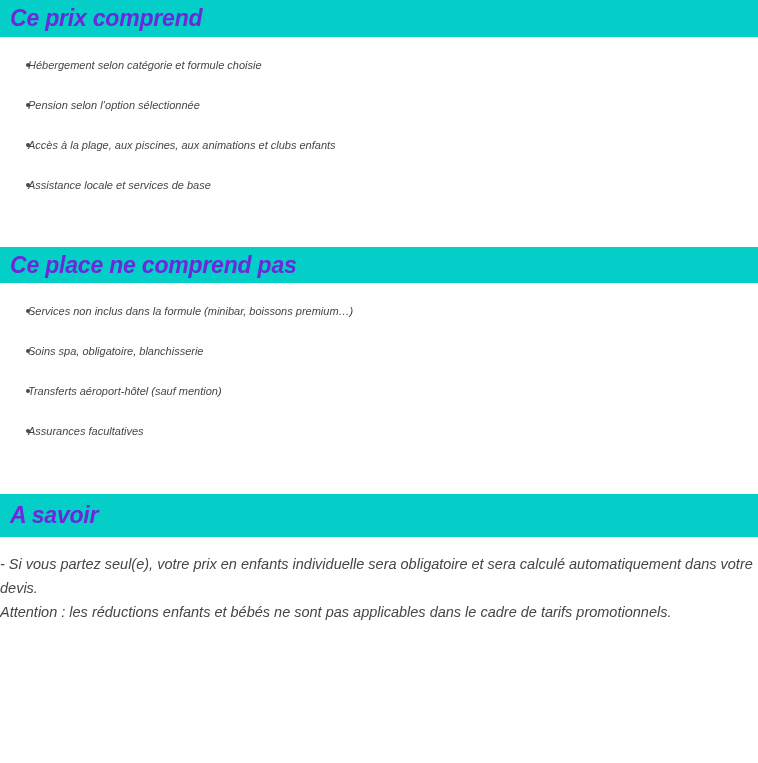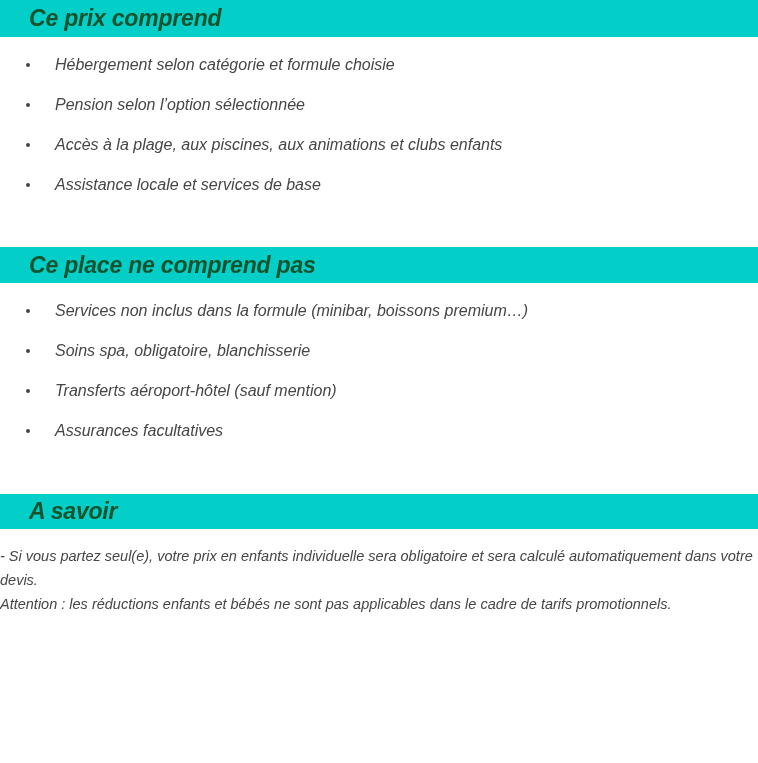--- a/index.html
+++ b/index.html
@@ -22,49 +22,49 @@
 
   
   .section-bar {
     width: 100%;
     background: #03cfc8;
     box-sizing: border-box;
     display: flex;
     align-items: center;
   }
   .section-bar-title {
-    color: #14532d;
+    color: #6d28d9;
     font-style: italic;
     font-weight: bold;
     font-size: 23px;
     line-height: 1;
     letter-spacing: -0.2px;
-    padding-left: 29px;
+    padding-left: 10px;
     white-space: nowrap;
   }
 
   
   .bar-included { height: 37px; }
   
   .bar-excluded { height: 36px; }
   
-  .bar-notice   { height: 35px; }
+  .bar-notice   { height: 43px; }
 
   
   .bullet-list {
     list-style: none;
     margin: 0;
     padding: 0;
   }
   .bullet-item {
     position: relative;
-    padding-left: 55px;
+    padding-left: 28px;
     color: #464646;
     font-style: italic;
-    font-size: 16px;
+    font-size: 11px;
     line-height: 1;
     white-space: nowrap;
   }
   .bullet-item::before {
     content: "";
     position: absolute;
     left: 26px;
     top: 50%;
     width: 4px;
     height: 4px;

